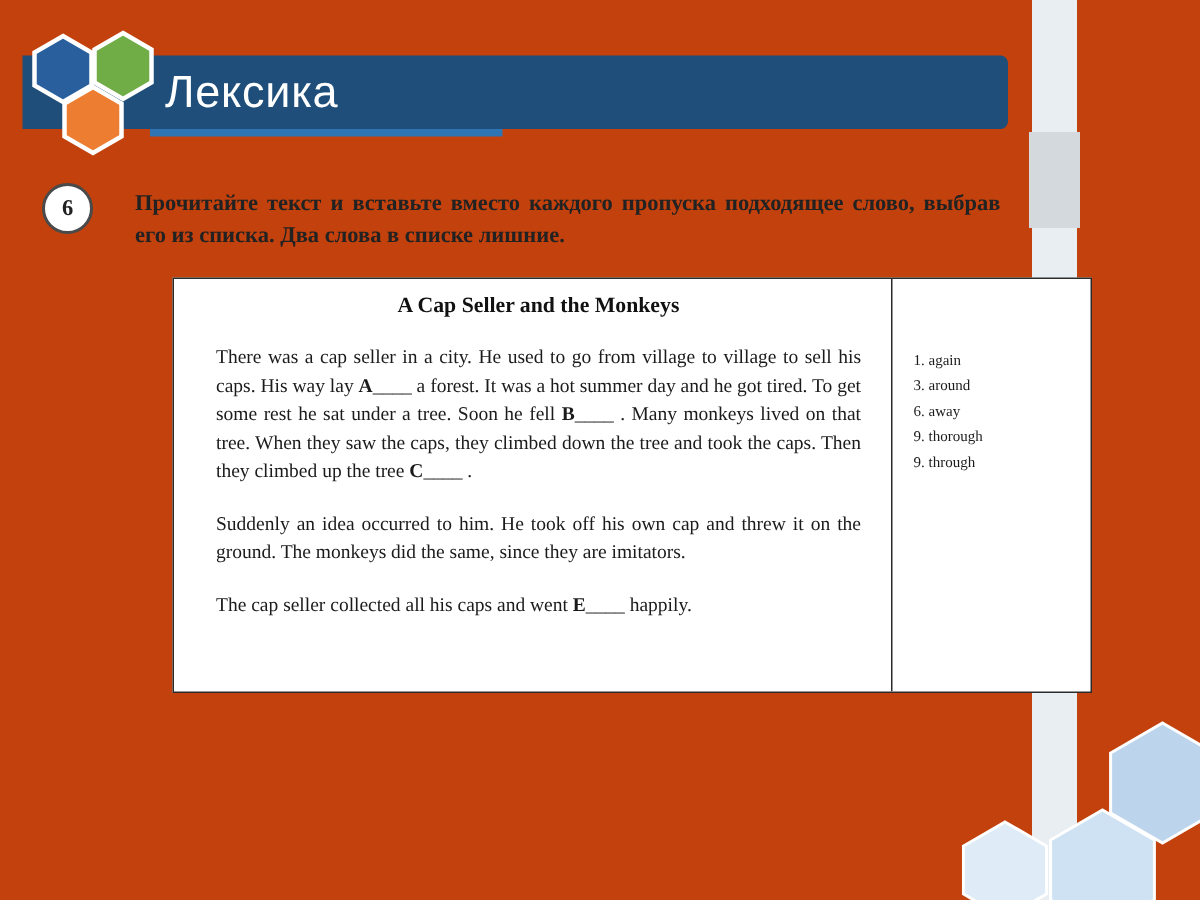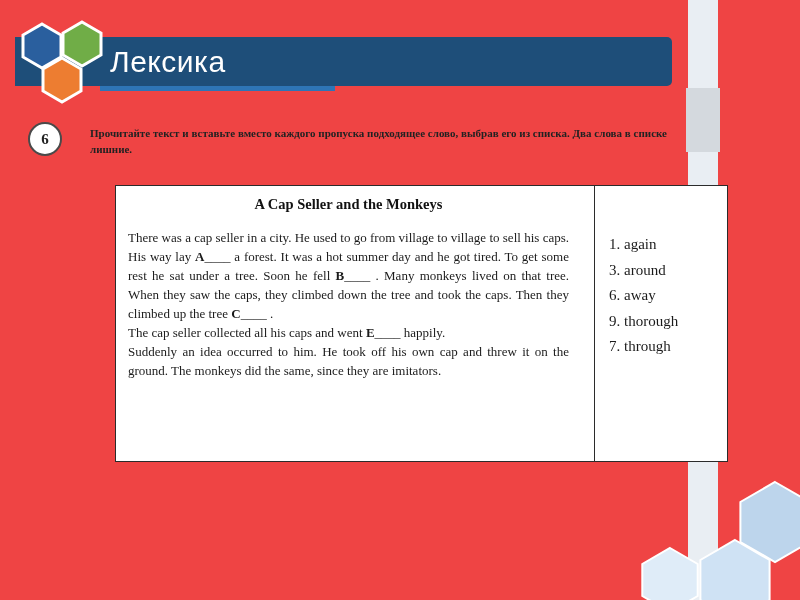--- a/index.html
+++ b/index.html
@@ -2,21 +2,21 @@
 <html><head>
 <meta charset="utf-8">
 <style>
   html,body { margin:0; padding:0; }
   body {
     width:800px; height:600px;
     background:#ffffff;
     font-family:"Liberation Sans", sans-serif;
     overflow:hidden;
   }
-  .slide { position:relative; width:800px; height:600px; background:#ef4444; overflow:hidden; }
+  .slide { position:relative; width:800px; height:600px; background:#c2410c; overflow:hidden; }
 
   
   .right-band  { position:absolute; left:688px; top:0; width:30px; height:600px; background:#e9eef3; }
   .top-square  { position:absolute; left:686px; top:88px; width:34px; height:64px; background:#d4d9de; }
 
   
   .header-bar {
     position:absolute; left:15px; top:37px; width:657px; height:49px;
     background:#1e4e79; border-radius:0 5px 5px 0;
   }
@@ -32,33 +32,33 @@
   .exercise { position:absolute; left:0; top:100px; width:760px; color:#1c1c1c;
               font-family:"Liberation Serif","DejaVu Serif",serif; }
   .ex-number {
     position:absolute; left:28px; top:22px; width:30px; height:30px;
     border:2px solid #4a4a4a; border-radius:50%;
     display:flex; align-items:center; justify-content:center;
     font-weight:bold; font-size:15px; color:#222; background:#fff;
   }
   .ex-instruction {
     position:absolute; left:90px; top:26px; width:577px;
-    font-size:11px; font-weight:700; line-height:1.42; text-align:justify; color:#222;
+    font-size:15px; font-weight:700; line-height:1.42; text-align:justify; color:#222;
   }
   .ex-box {
     position:absolute; left:115px; top:85px; width:613px; height:277px;
     border:1.4px solid #2b2b2b; background:#ffffff;
     display:flex; box-sizing:border-box; overflow:hidden;
   }
-  .story-cell { width:479px; box-sizing:border-box; border-right:1.4px solid #2b2b2b; padding:6px 25px 8px 12px; }
+  .story-cell { width:479px; box-sizing:border-box; border-right:1.4px solid #2b2b2b; padding:6px 4px 8px 12px; }
   .story-title { text-align:center; font-weight:bold; font-size:14.5px; margin:4px 0 16px 0; color:#111; }
   .story-paragraphs { font-size:13px; line-height:1.46; text-align:justify; color:#1b1b1b; }
-  .story-p { margin:0; }
+  .story-p { margin:16px; }
   .blank-letter { font-weight:bold; }
-  .word-cell { flex:1; box-sizing:border-box; padding:46px 6px 6px 14px; font-size:15px; }
+  .word-cell { flex:1; box-sizing:border-box; padding:46px 6px 6px 14px; font-size:10px; }
   .word-item { line-height:1.7; color:#1b1b1b; white-space:nowrap; }
 
   .corner-hexes { position:absolute; right:0; bottom:0; width:160px; height:120px; }
 </style>
 </head>
 <body>
 
 <div class="slide">
 
   <div class="right-band"></div>
@@ -77,30 +77,30 @@
 
   <div class="exercise">
     <div class="ex-number">6</div>
     <div class="ex-instruction">Прочитайте текст и вставьте вместо каждого пропуска подходящее слово, выбрав его из списка. Два слова в списке лишние.</div>
 
     <div class="ex-box">
       <div class="story-cell">
         <div class="story-title">A Cap Seller and the Monkeys</div>
         <div class="story-paragraphs">
             <p class="story-p"><span>There was a cap seller in a city. He used to go from village to village to sell his caps. His way lay </span><span class="blank-letter">A</span><span>____ a forest. It was a hot summer day and he got tired. To get some rest he sat under a tree. Soon he fell </span><span class="blank-letter">B</span><span>____ . Many monkeys lived on that tree. When they saw the caps, they climbed down the tree and took the caps. Then they climbed up the tree </span><span class="blank-letter">C</span><span>____ .</span></p>
+            <p class="story-p"><span>Suddenly an idea occurred to him. He took off his own cap and threw it on the ground. The monkeys did the same, since they are imitators.</span></p>
             <p class="story-p"><span>The cap seller collected all his caps and went </span><span class="blank-letter">E</span><span>____ happily.</span></p>
-            <p class="story-p"><span>Suddenly an idea occurred to him. He took off his own cap and threw it on the ground. The monkeys did the same, since they are imitators.</span></p>
           </div>
       </div>
       <div class="word-cell">
           <div class="word-item">1. again</div>
           <div class="word-item">3. around</div>
           <div class="word-item">6. away</div>
           <div class="word-item">9. thorough</div>
-          <div class="word-item">7. through</div>
+          <div class="word-item">9. through</div>
         </div>
     </div>
   </div>
 
   <svg class="corner-hexes" viewBox="0 0 160 120">
     <polygon points="135,2 169.6,22 169.6,62 135,82 100.4,62 100.4,22" fill="#bdd5ec" stroke="#ffffff" stroke-width="2"></polygon>
     <polygon points="95,60 129.6,80 129.6,120 95,140 60.4,120 60.4,80" fill="#cfe2f4" stroke="#ffffff" stroke-width="2"></polygon>
     <polygon points="30,68 57.7,84 57.7,116 30,132 2.3,116 2.3,84" fill="#dfecf8" stroke="#ffffff" stroke-width="2"></polygon>
   </svg>
 

